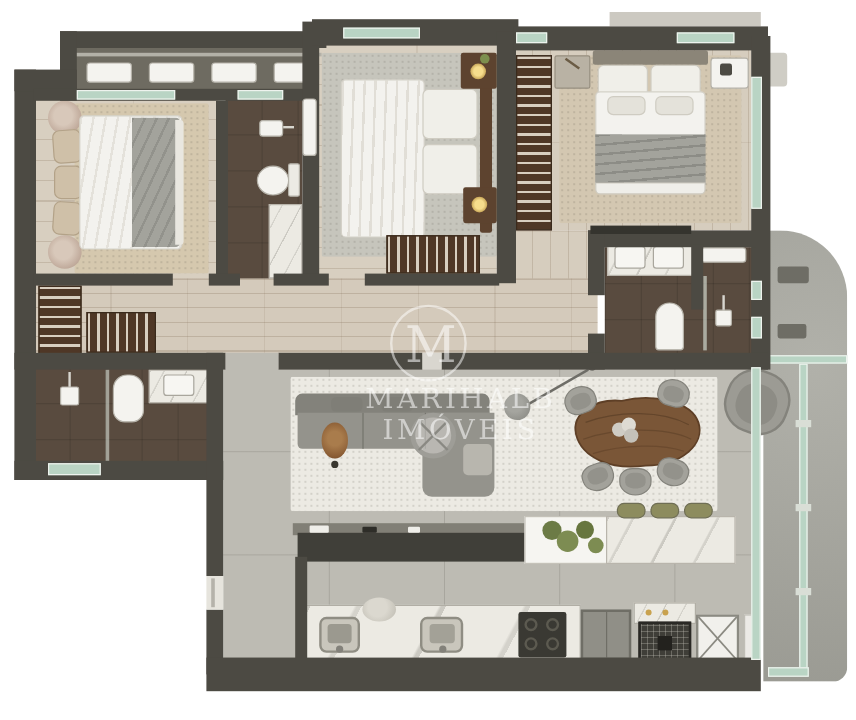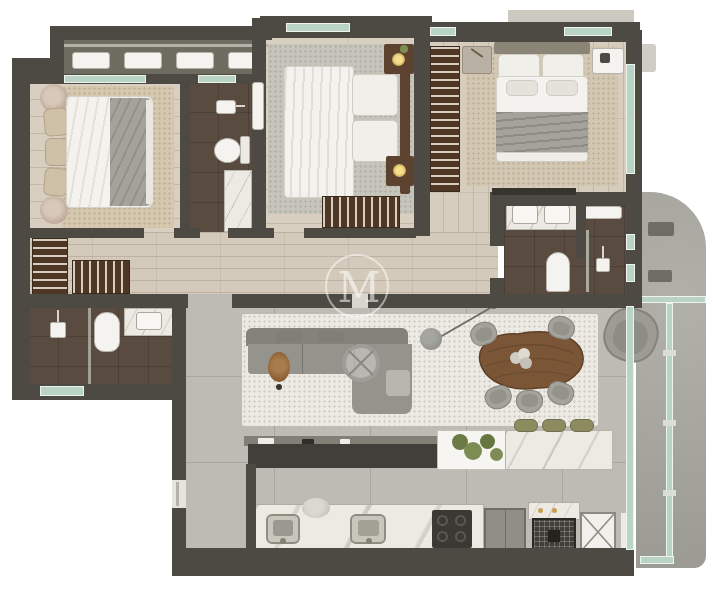--- a/index.html
+++ b/index.html
@@ -290,14 +290,15 @@
   <div class="abs glass" style="left:564px;top:27px;width:48px;height:9px;z-index:6;"></div>
   <div class="abs glass" style="left:626px;top:64px;width:9px;height:110px;z-index:6;"></div>
   <div class="abs glass" style="left:626px;top:234px;width:9px;height:16px;z-index:6;"></div>
   <div class="abs glass" style="left:626px;top:264px;width:9px;height:18px;z-index:6;"></div>
   <div class="abs glass" style="left:40px;top:386px;width:44px;height:10px;z-index:6;"></div>
   <div class="abs glass" style="left:626px;top:306px;width:8px;height:244px;z-index:6;"></div>
 
   <div class="abs" style="left:325px;top:254px;width:64px;height:64px;border:2px solid rgba(255,255,255,.5);border-radius:50%;z-index:9;pointer-events:none;">
     <div class="wm abs" style="left:0;top:4px;width:64px;height:56px;font-size:42px;line-height:56px;">M</div>
   </div>
+  <div class="wm abs" style="left:244px;top:320px;width:280px;font-size:23px;letter-spacing:3px;z-index:9;">MARIHALB IMÓVEIS</div>
 
 </div>
 
 </body></html>

